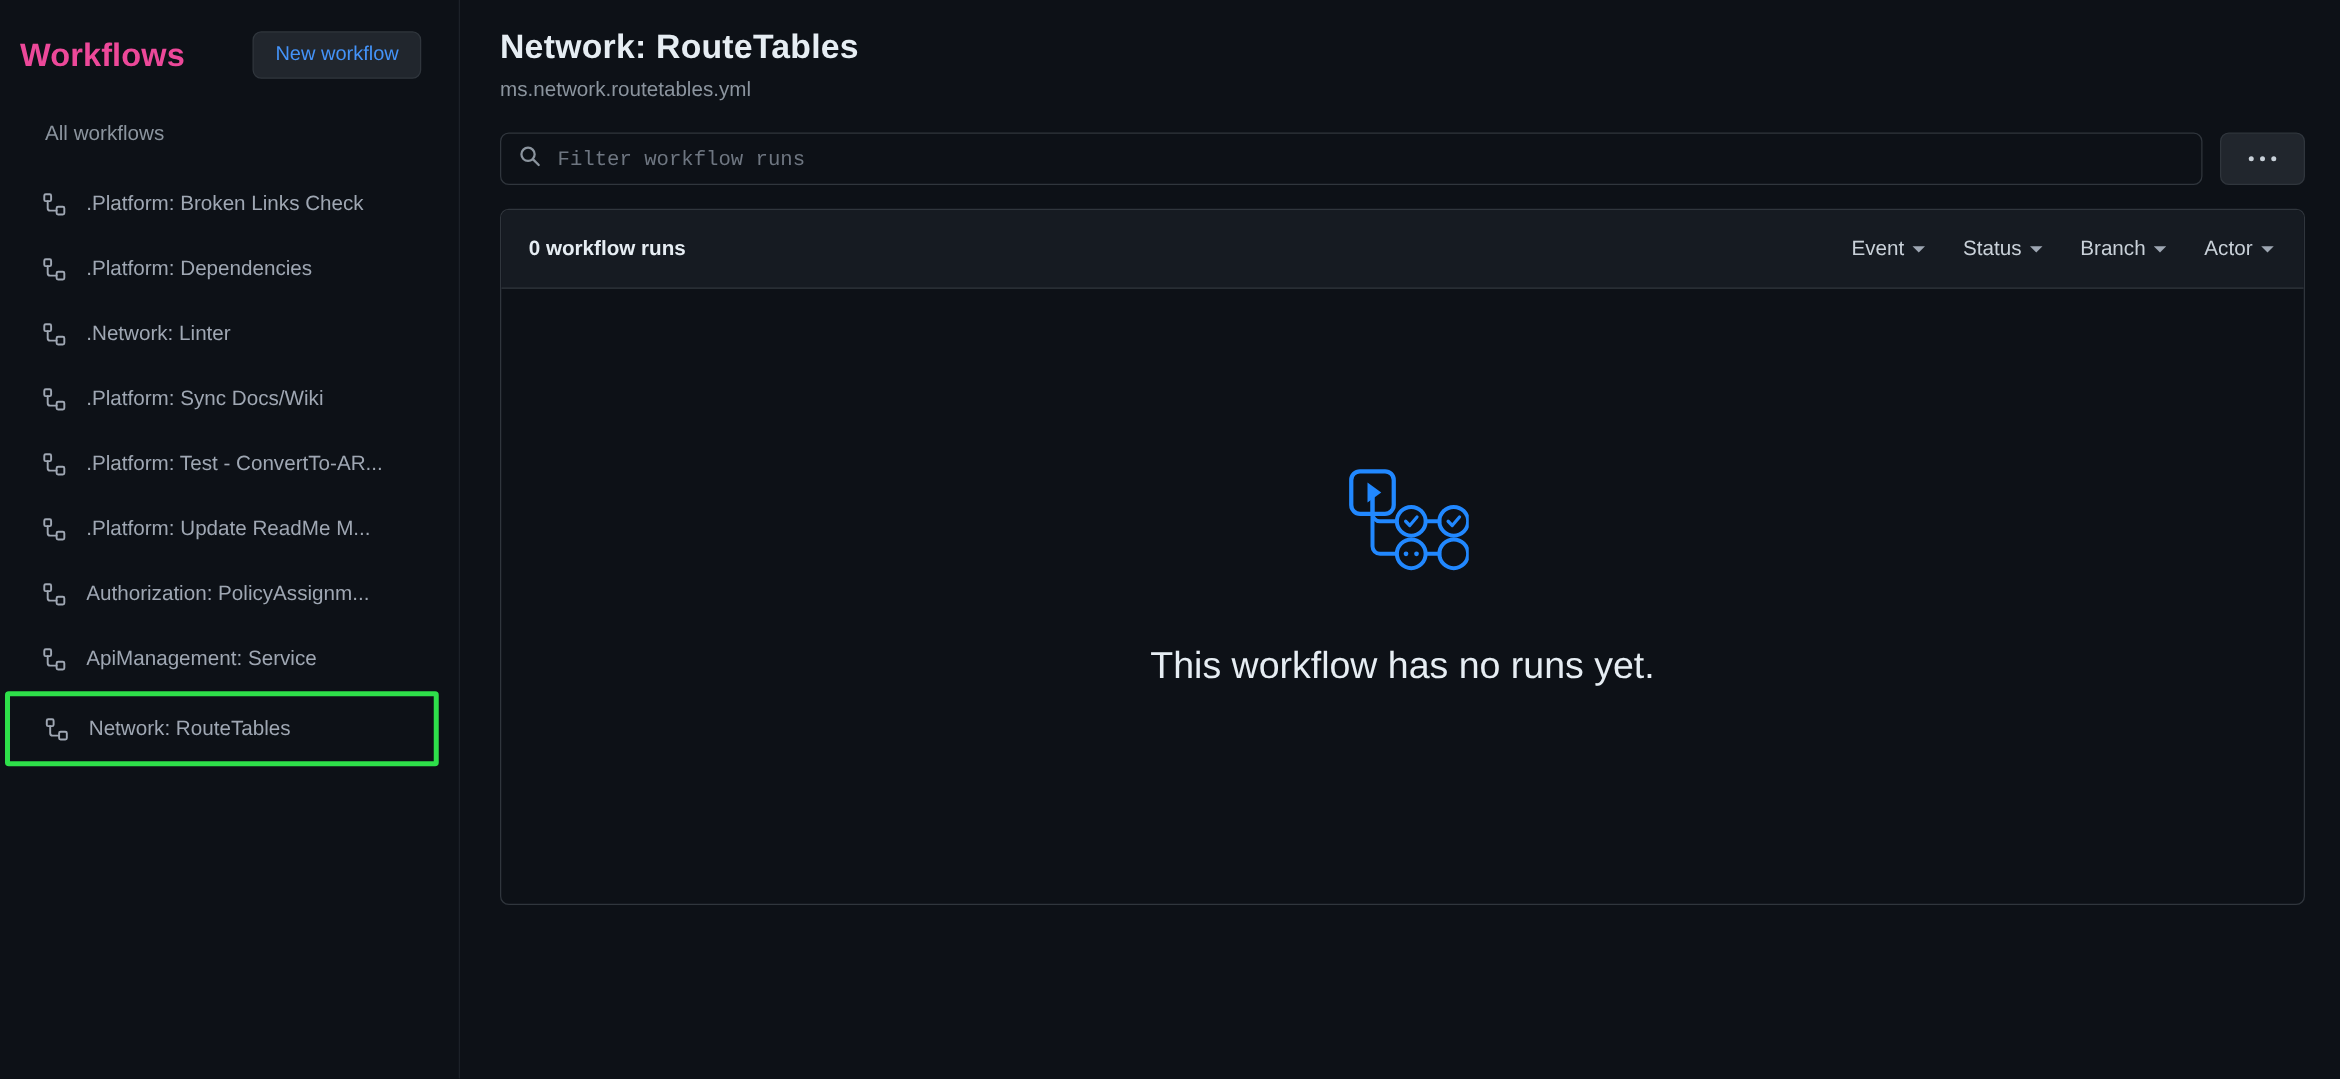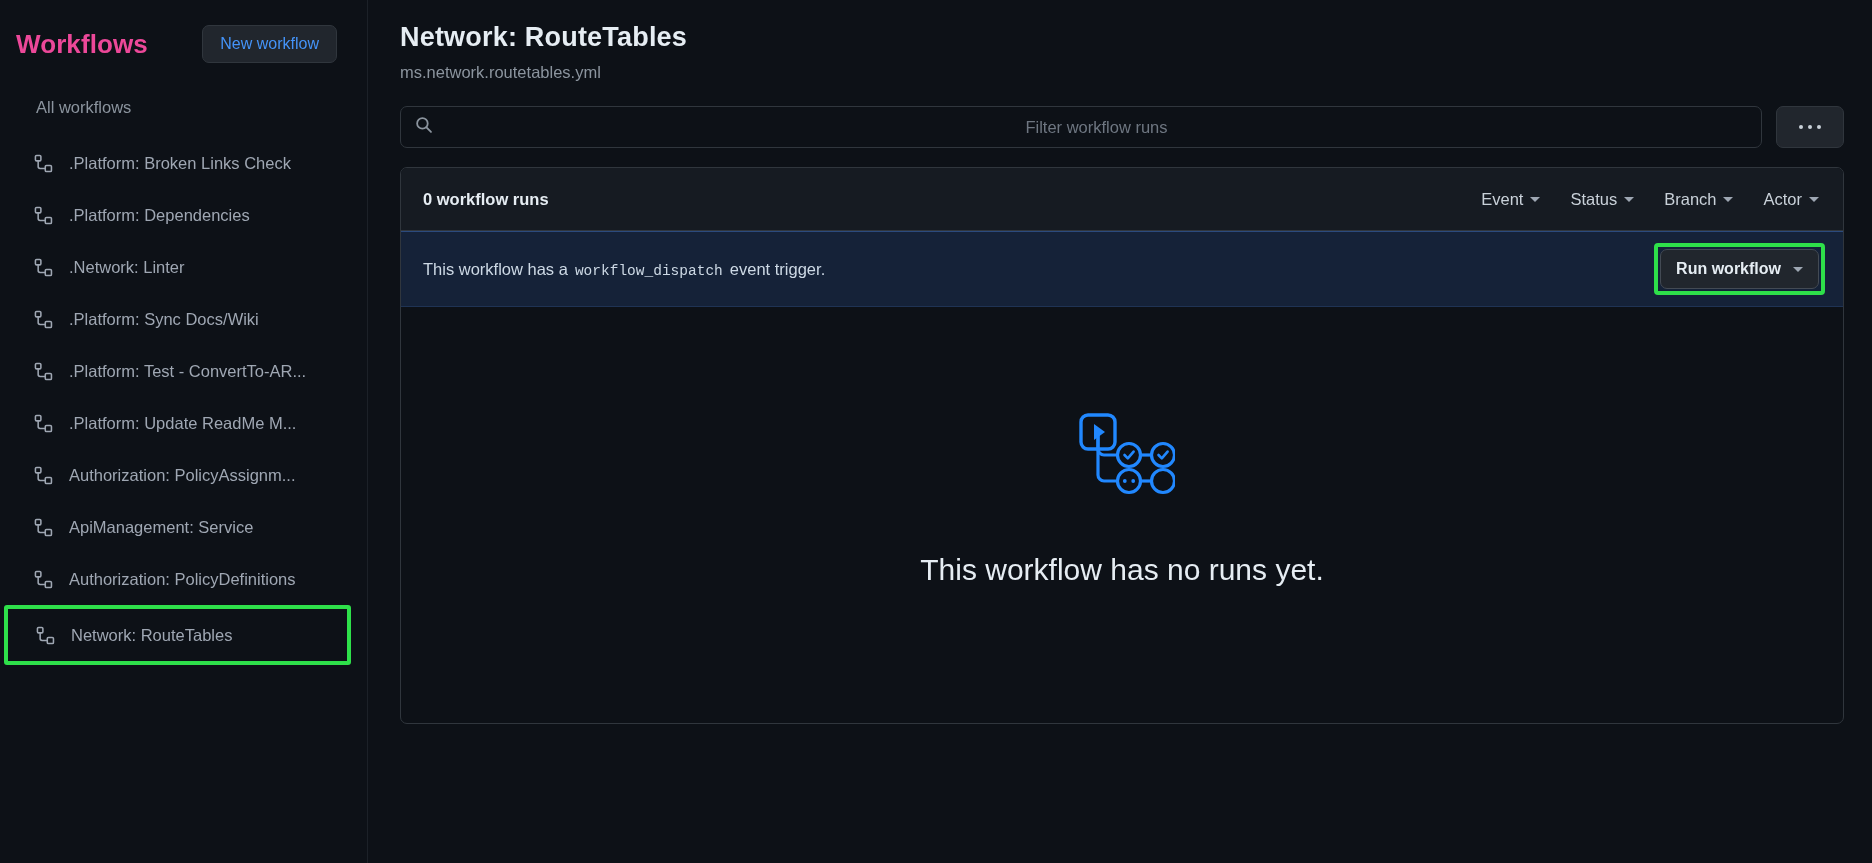--- a/index.html
+++ b/index.html
@@ -115,22 +115,21 @@
     padding: 0 14px;
     gap: 13px;
   }
   .search-box input {
     flex: 1;
     background: transparent;
     border: none;
     outline: none;
     color: #c9d1d9;
     font-size: 16.5px;
-    font-family: Liberation Sans, sans-serif;
-    text-align: center;
+    font-family: Liberation Mono, monospace;
   }
   .search-box input::placeholder { color: #6e7681; }
   .kebab-btn {
     width: 68px;
     height: 42px;
     background: #21262d;
     border: 1px solid #30363d;
     border-radius: 7px;
     color: #c9d1d9;
     display: flex;
@@ -334,30 +333,20 @@
         <span>
           <svg class="wf-icon" viewBox="0 0 16 16" fill="none" stroke="#9fa7b3" stroke-width="1.3">
             <rect x="1.2" y="1.2" width="4.6" height="4.6" rx="1"></rect>
             <rect x="9.5" y="9.6" width="5.2" height="5.2" rx="1"></rect>
             <path d="M3.5 5.8 V10.6 a1.6 1.6 0 0 0 1.6 1.6 H9.5" stroke-linecap="round"></path>
           </svg>
         </span>
         <span class="label">ApiManagement: Service</span>
       </div>
 
-      <div class="wf-item">
-        <span>
-          <svg class="wf-icon" viewBox="0 0 16 16" fill="none" stroke="#9fa7b3" stroke-width="1.3">
-            <rect x="1.2" y="1.2" width="4.6" height="4.6" rx="1"></rect>
-            <rect x="9.5" y="9.6" width="5.2" height="5.2" rx="1"></rect>
-            <path d="M3.5 5.8 V10.6 a1.6 1.6 0 0 0 1.6 1.6 H9.5" stroke-linecap="round"></path>
-          </svg>
-        </span>
-        <span class="label">Authorization: PolicyDefinitions</span>
-      </div>
 
       <div class="wf-item highlighted">
         <span>
           <svg class="wf-icon" viewBox="0 0 16 16" fill="none" stroke="#9fa7b3" stroke-width="1.3">
             <rect x="1.2" y="1.2" width="4.6" height="4.6" rx="1"></rect>
             <rect x="9.5" y="9.6" width="5.2" height="5.2" rx="1"></rect>
             <path d="M3.5 5.8 V10.6 a1.6 1.6 0 0 0 1.6 1.6 H9.5" stroke-linecap="round"></path>
           </svg>
         </span>
         <span class="label">Network: RouteTables</span>
@@ -407,33 +396,20 @@
             <span>Branch</span>
             <span class="caret"></span>
           </div>
           <div class="filter">
             <span>Actor</span>
             <span class="caret"></span>
           </div>
         </div>
       </div>
 
-      <div class="dispatch-banner">
-        <div class="dispatch-text">
-          <span>This workflow has a</span>
-          <code class="mono">workflow_dispatch</code>
-          <span>event trigger.</span>
-        </div>
-        <div class="run-wf-wrap">
-          <button class="run-wf-btn">
-            <span>Run workflow</span>
-            <span class="caret"></span>
-          </button>
-        </div>
-      </div>
 
       <div class="empty-state">
         <span>
           <svg width="106" height="106" viewBox="0 0 106 106" fill="none">
 
             <path d="M29 30 V72 a6 6 0 0 0 6 6 H49" stroke="#2188ff" stroke-width="3.2" fill="none"></path>
             <path d="M29 30 V46 a6 6 0 0 0 6 6 H49" stroke="#2188ff" stroke-width="3.2" fill="none"></path>
             <path d="M72 52 H84" stroke="#2188ff" stroke-width="3.2"></path>
             <path d="M72 78 H84" stroke="#2188ff" stroke-width="3.2"></path>
 

